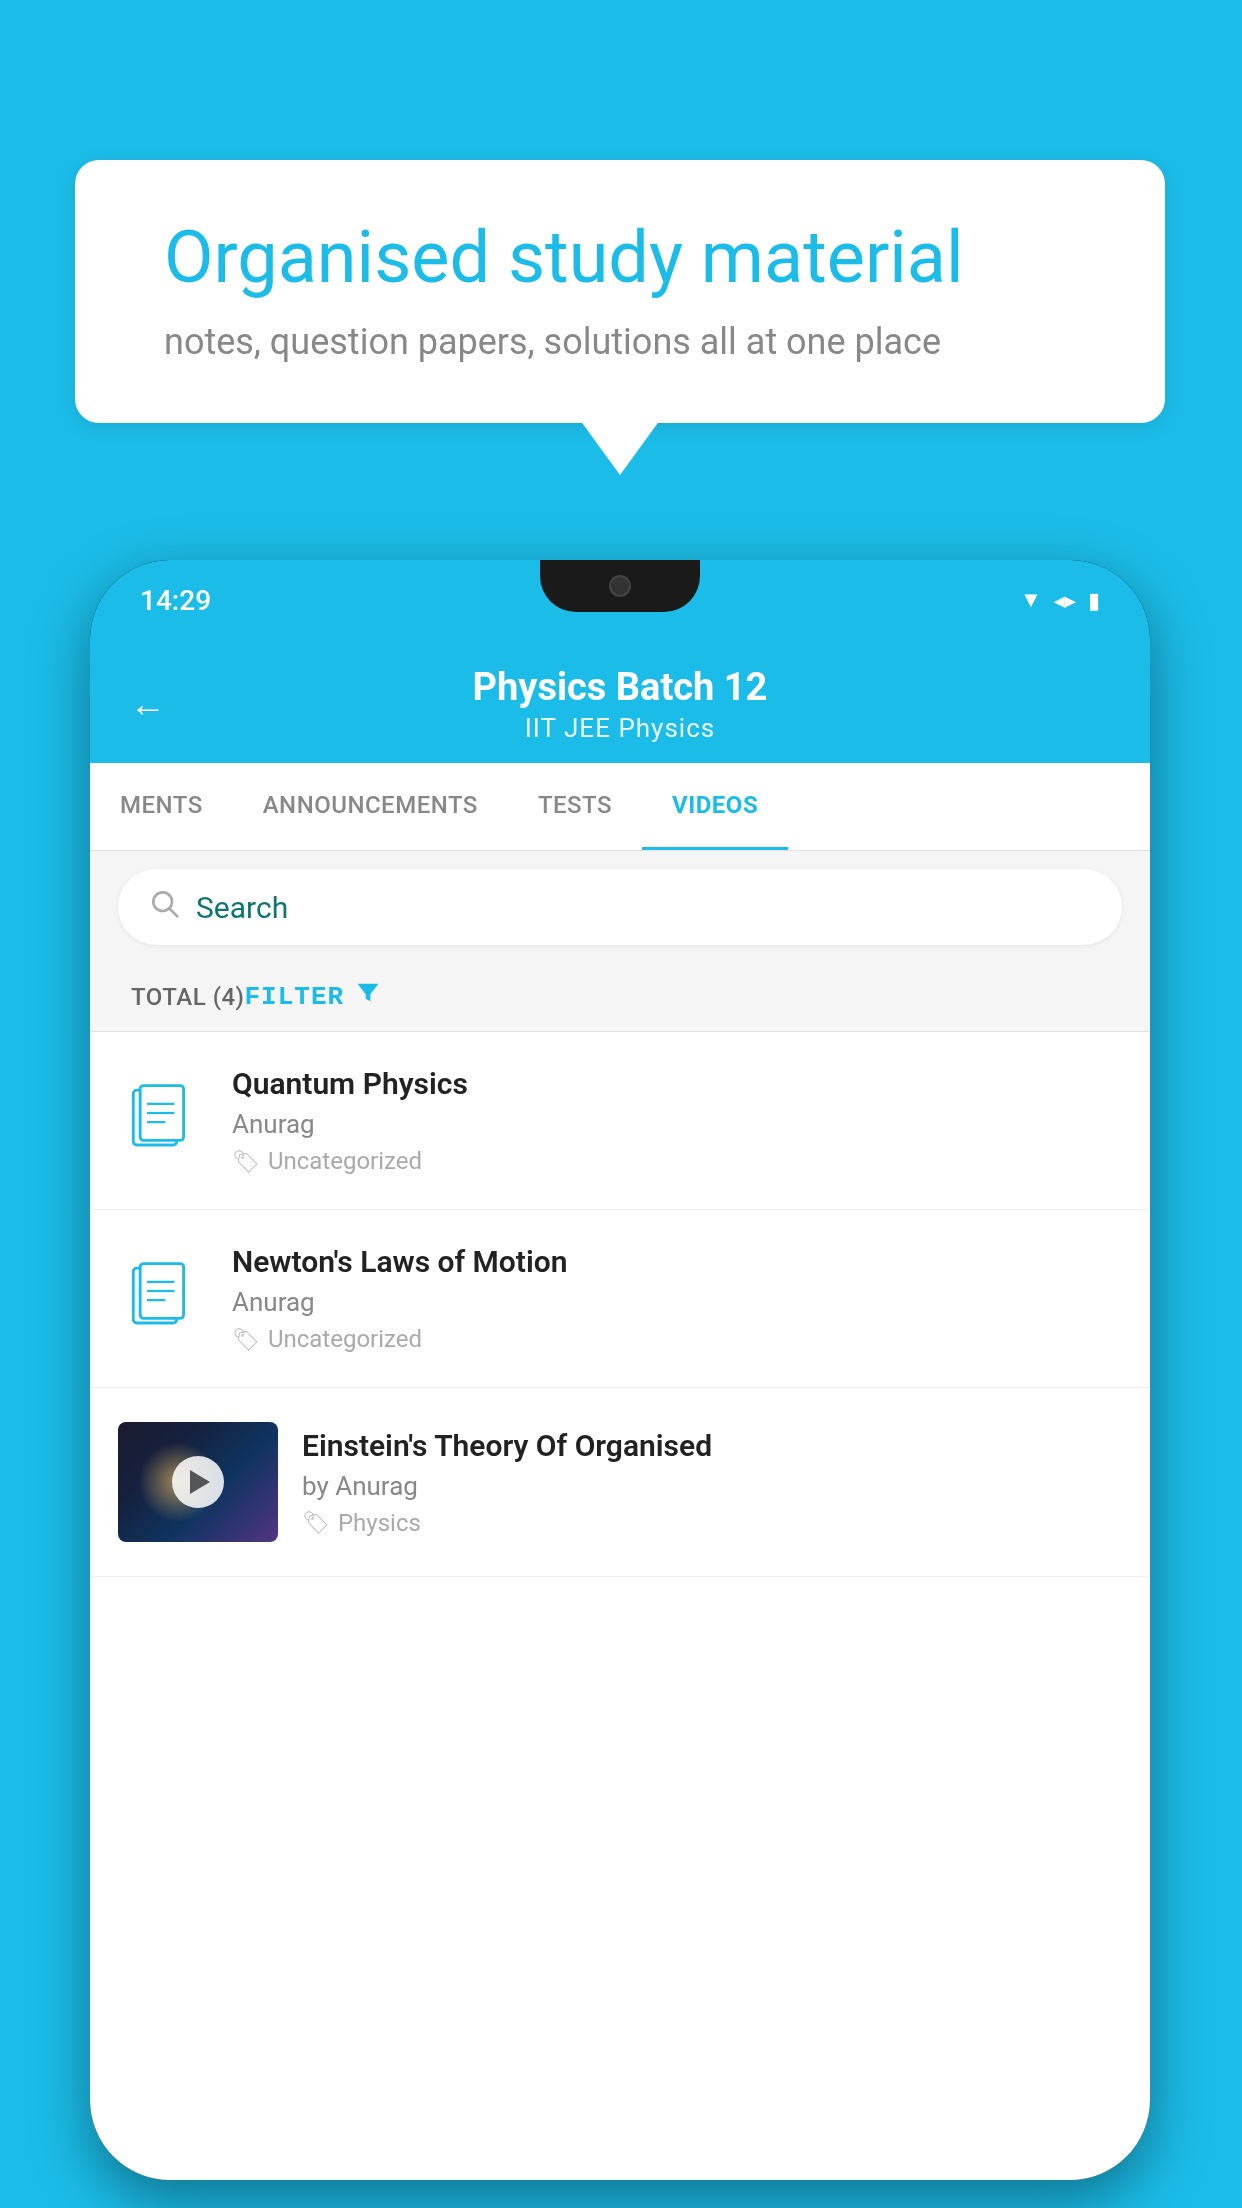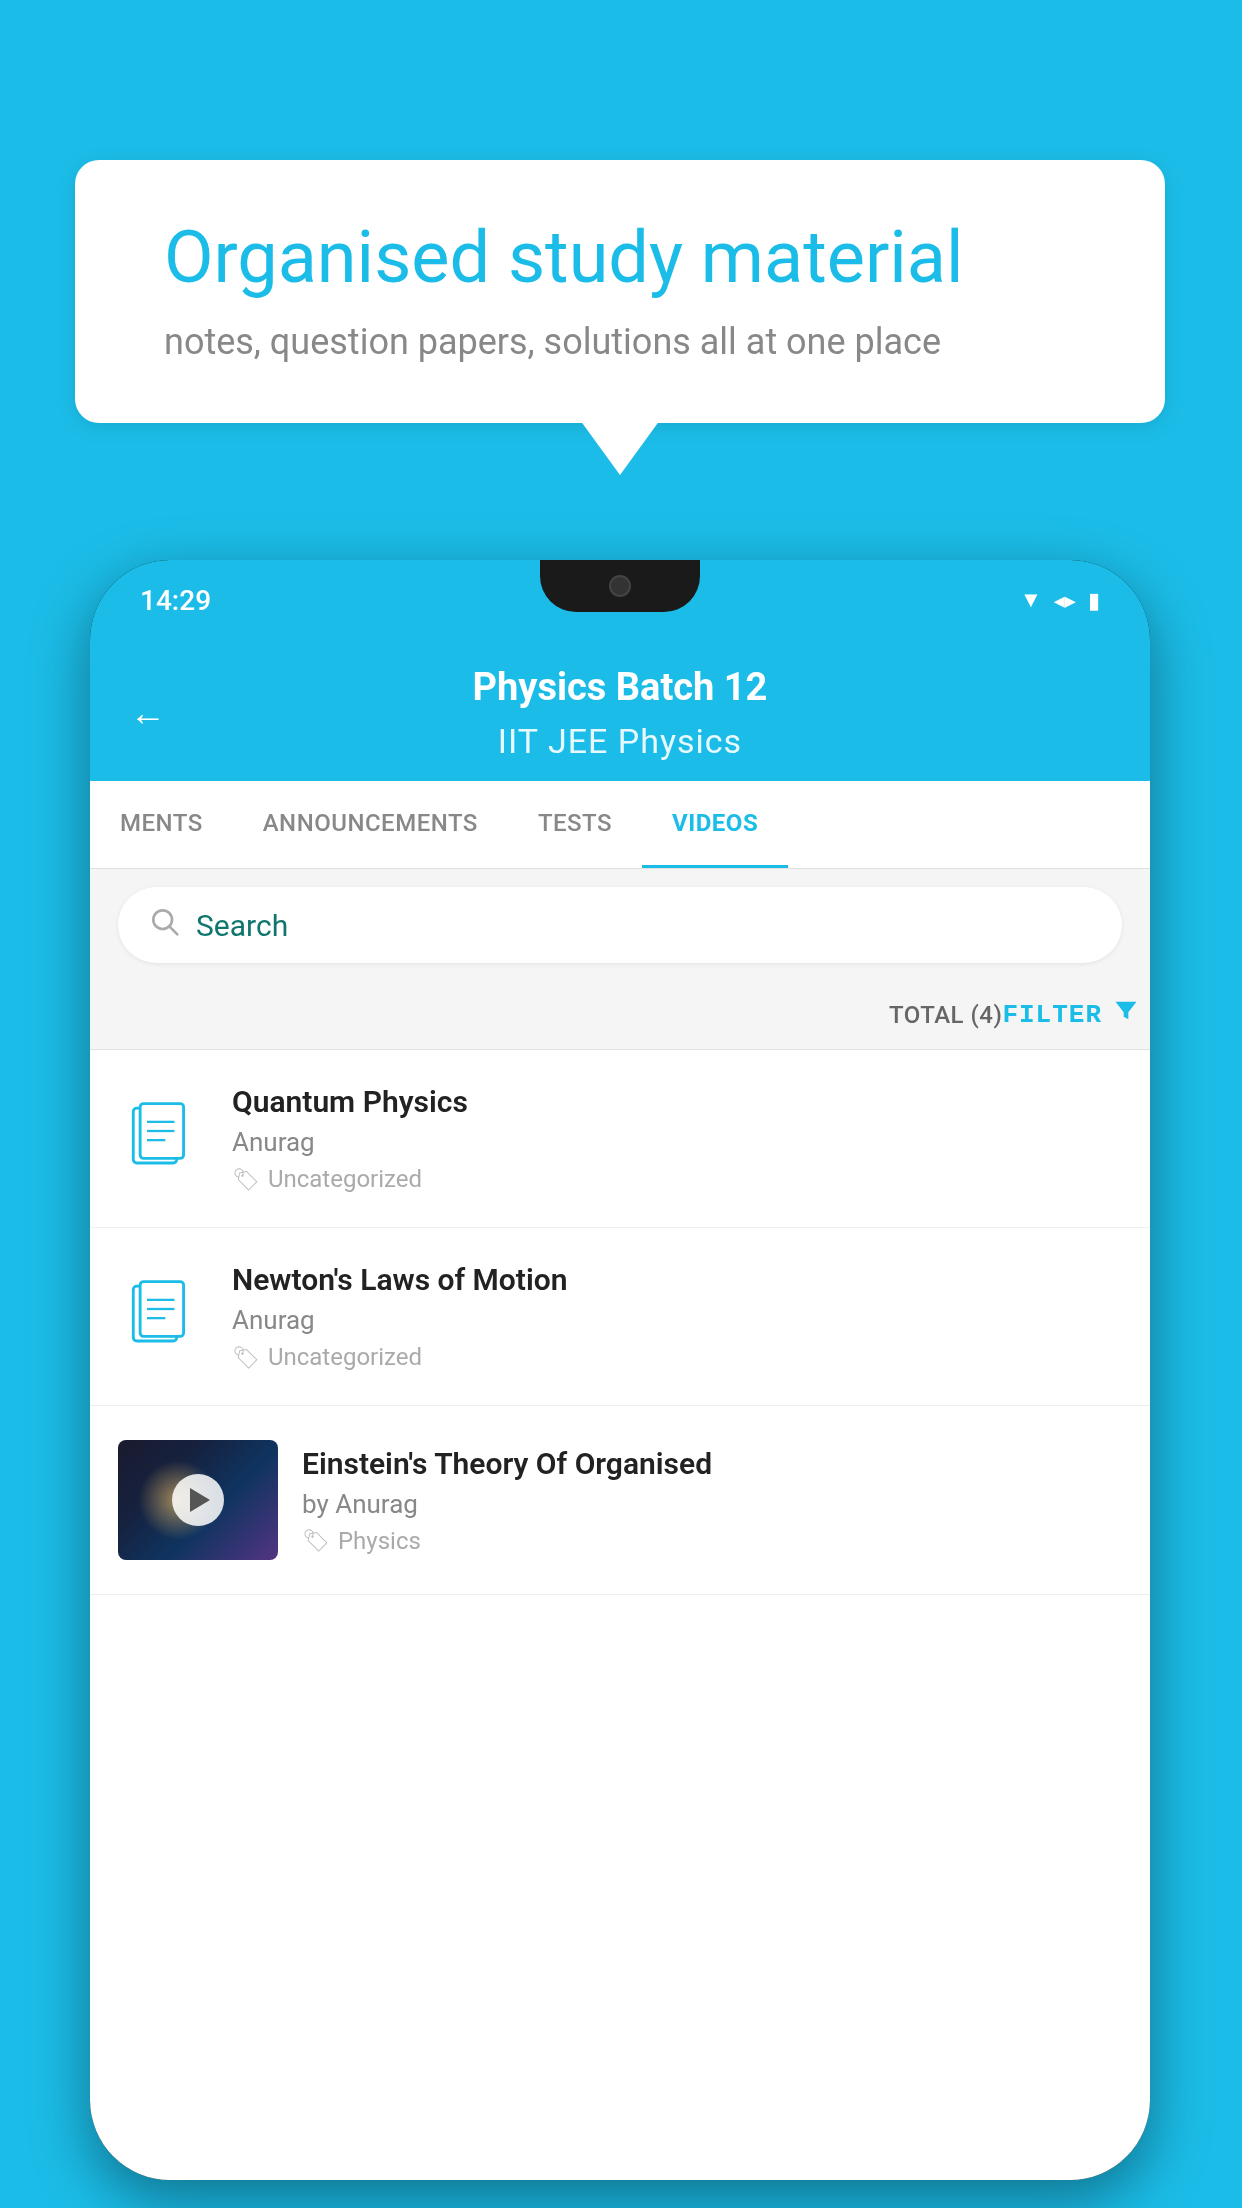--- a/index.html
+++ b/index.html
@@ -152,23 +152,23 @@
 
     .header-title {
       color: white;
       font-size: 38px;
       font-weight: 700;
       text-align: center;
     }
 
     .header-subtitle {
       color: rgba(255,255,255,0.9);
-      font-size: 34px;
+      font-size: 26px;
       text-align: center;
-      margin-top: 12px;
+      margin-top: 4px;
       letter-spacing: 1px;
     }
 
     
     .tabs-bar {
       background: white;
       display: flex;
       border-bottom: 1px solid #e0e0e0;
       overflow-x: auto;
     }
@@ -213,24 +213,24 @@
     }
 
     .search-placeholder {
       color: #0f766e;
       font-size: 30px;
     }
 
     
     .filter-row {
       background: #f5f5f5;
-      padding: 16px 10px;
-      display: flex;
-      align-items: center;
-      justify-content: flex-end;
+      padding: 16px 41px;
+      display: flex;
+      align-items: center;
+      justify-content: flex-start;
       border-bottom: 1px solid #e0e0e0;
     }
 
     .total-label {
       color: #666;
       font-size: 24px;
       font-weight: 500;
       letter-spacing: 0.5px;
     }
 

